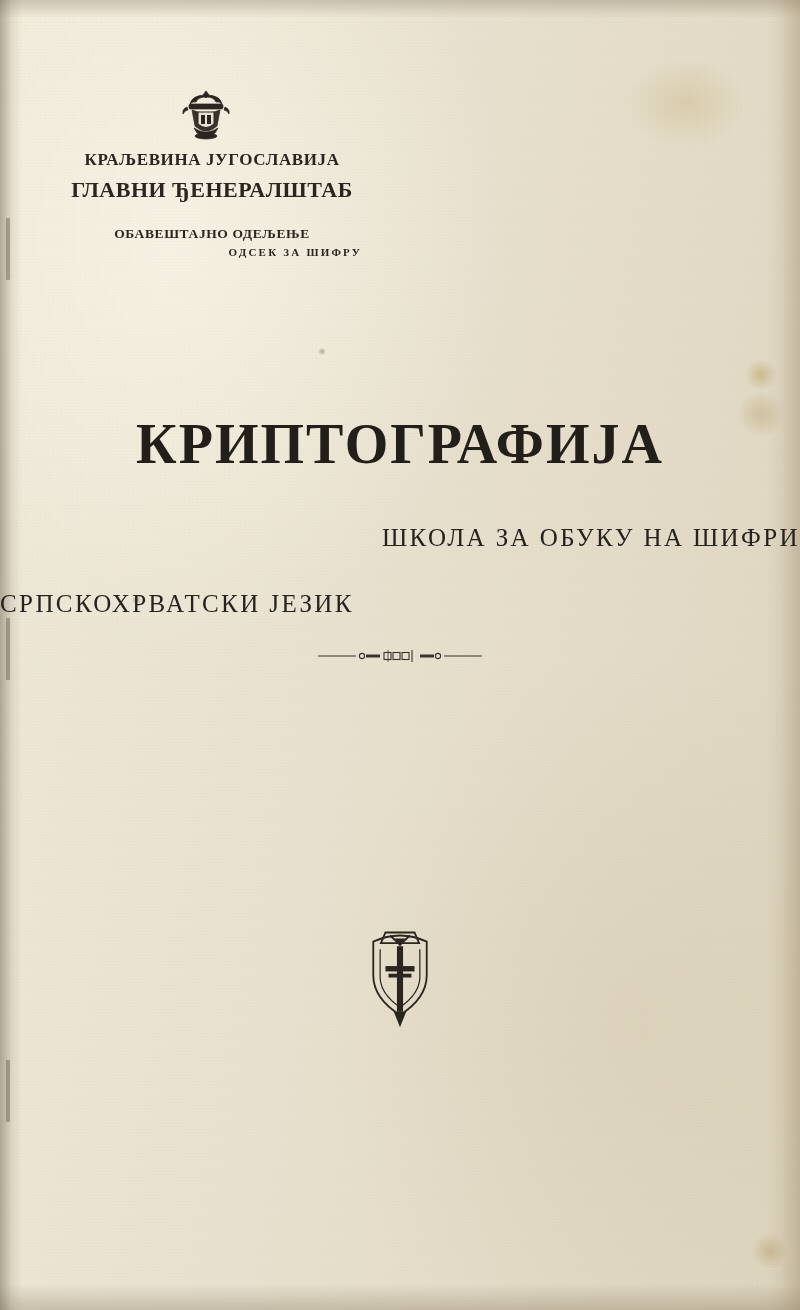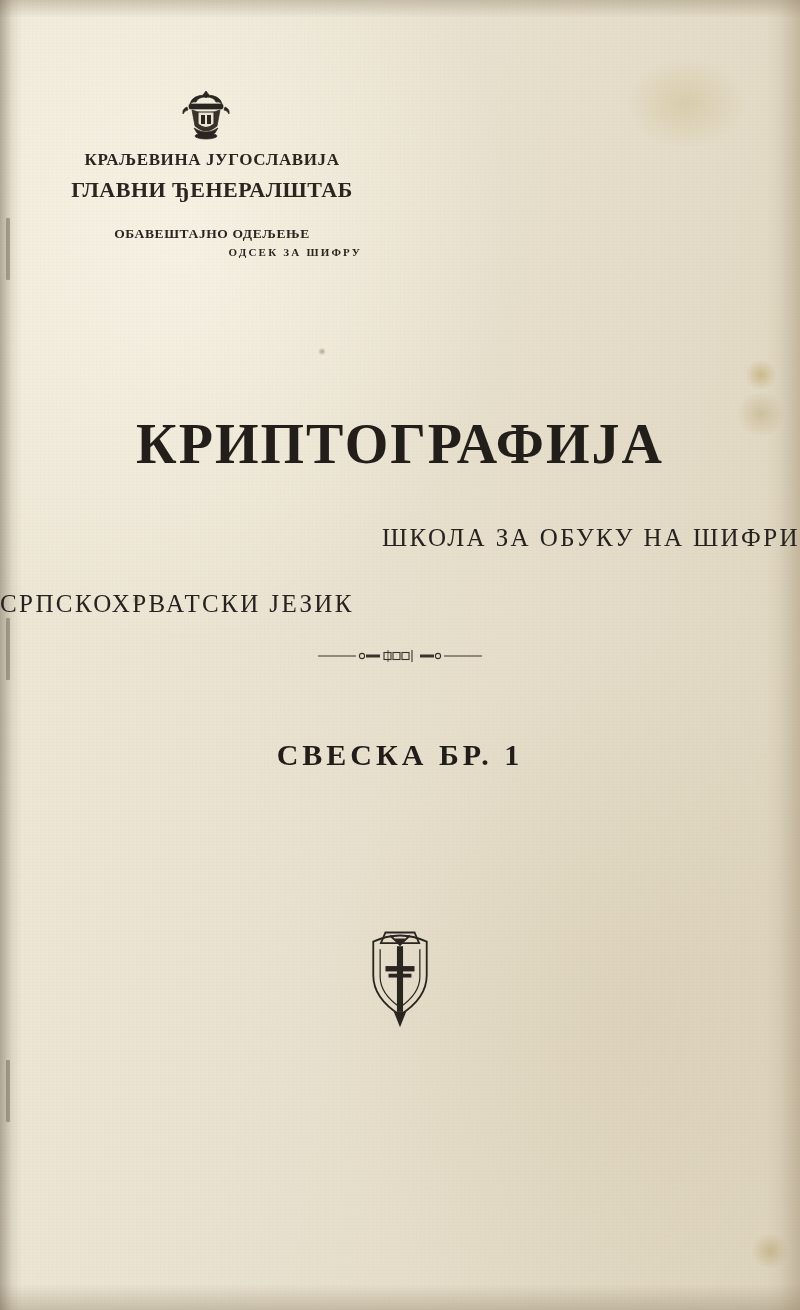--- a/index.html
+++ b/index.html
@@ -260,21 +260,20 @@
         <line x1="120" y1="8" x2="134" y2="8" stroke-width="3"></line>
         <rect x="84" y="4.5" width="7" height="7"></rect>
         <rect x="93" y="4.5" width="7" height="7"></rect>
         <rect x="102" y="4.5" width="7" height="7"></rect>
         <line x1="112" y1="2" x2="112" y2="14"></line>
         <line x1="88" y1="2" x2="88" y2="14" stroke-width="0.8"></line>
       </g>
     </svg>
   </div>
 
-  <div class="volume">СВЕСКА БР. 1</div>
 
   <div class="emblem-bottom">
     <svg viewBox="0 0 110 150" width="84" height="140" aria-hidden="true">
       <g fill="none" stroke="#2a2520" stroke-width="2.4">
         <path d="M20 30 q35 -16 70 0 v44 q0 30 -35 52 q-35 -22 -35 -52 z"></path>
         <path d="M36 18 h38 l6 14 h-50 z"></path>
         <path d="M42 22 l13 12 13 -12"></path>
       </g>
       <g fill="#2a2520" stroke="none">
         <path d="M48 26 l7 10 7 -10 z"></path>

